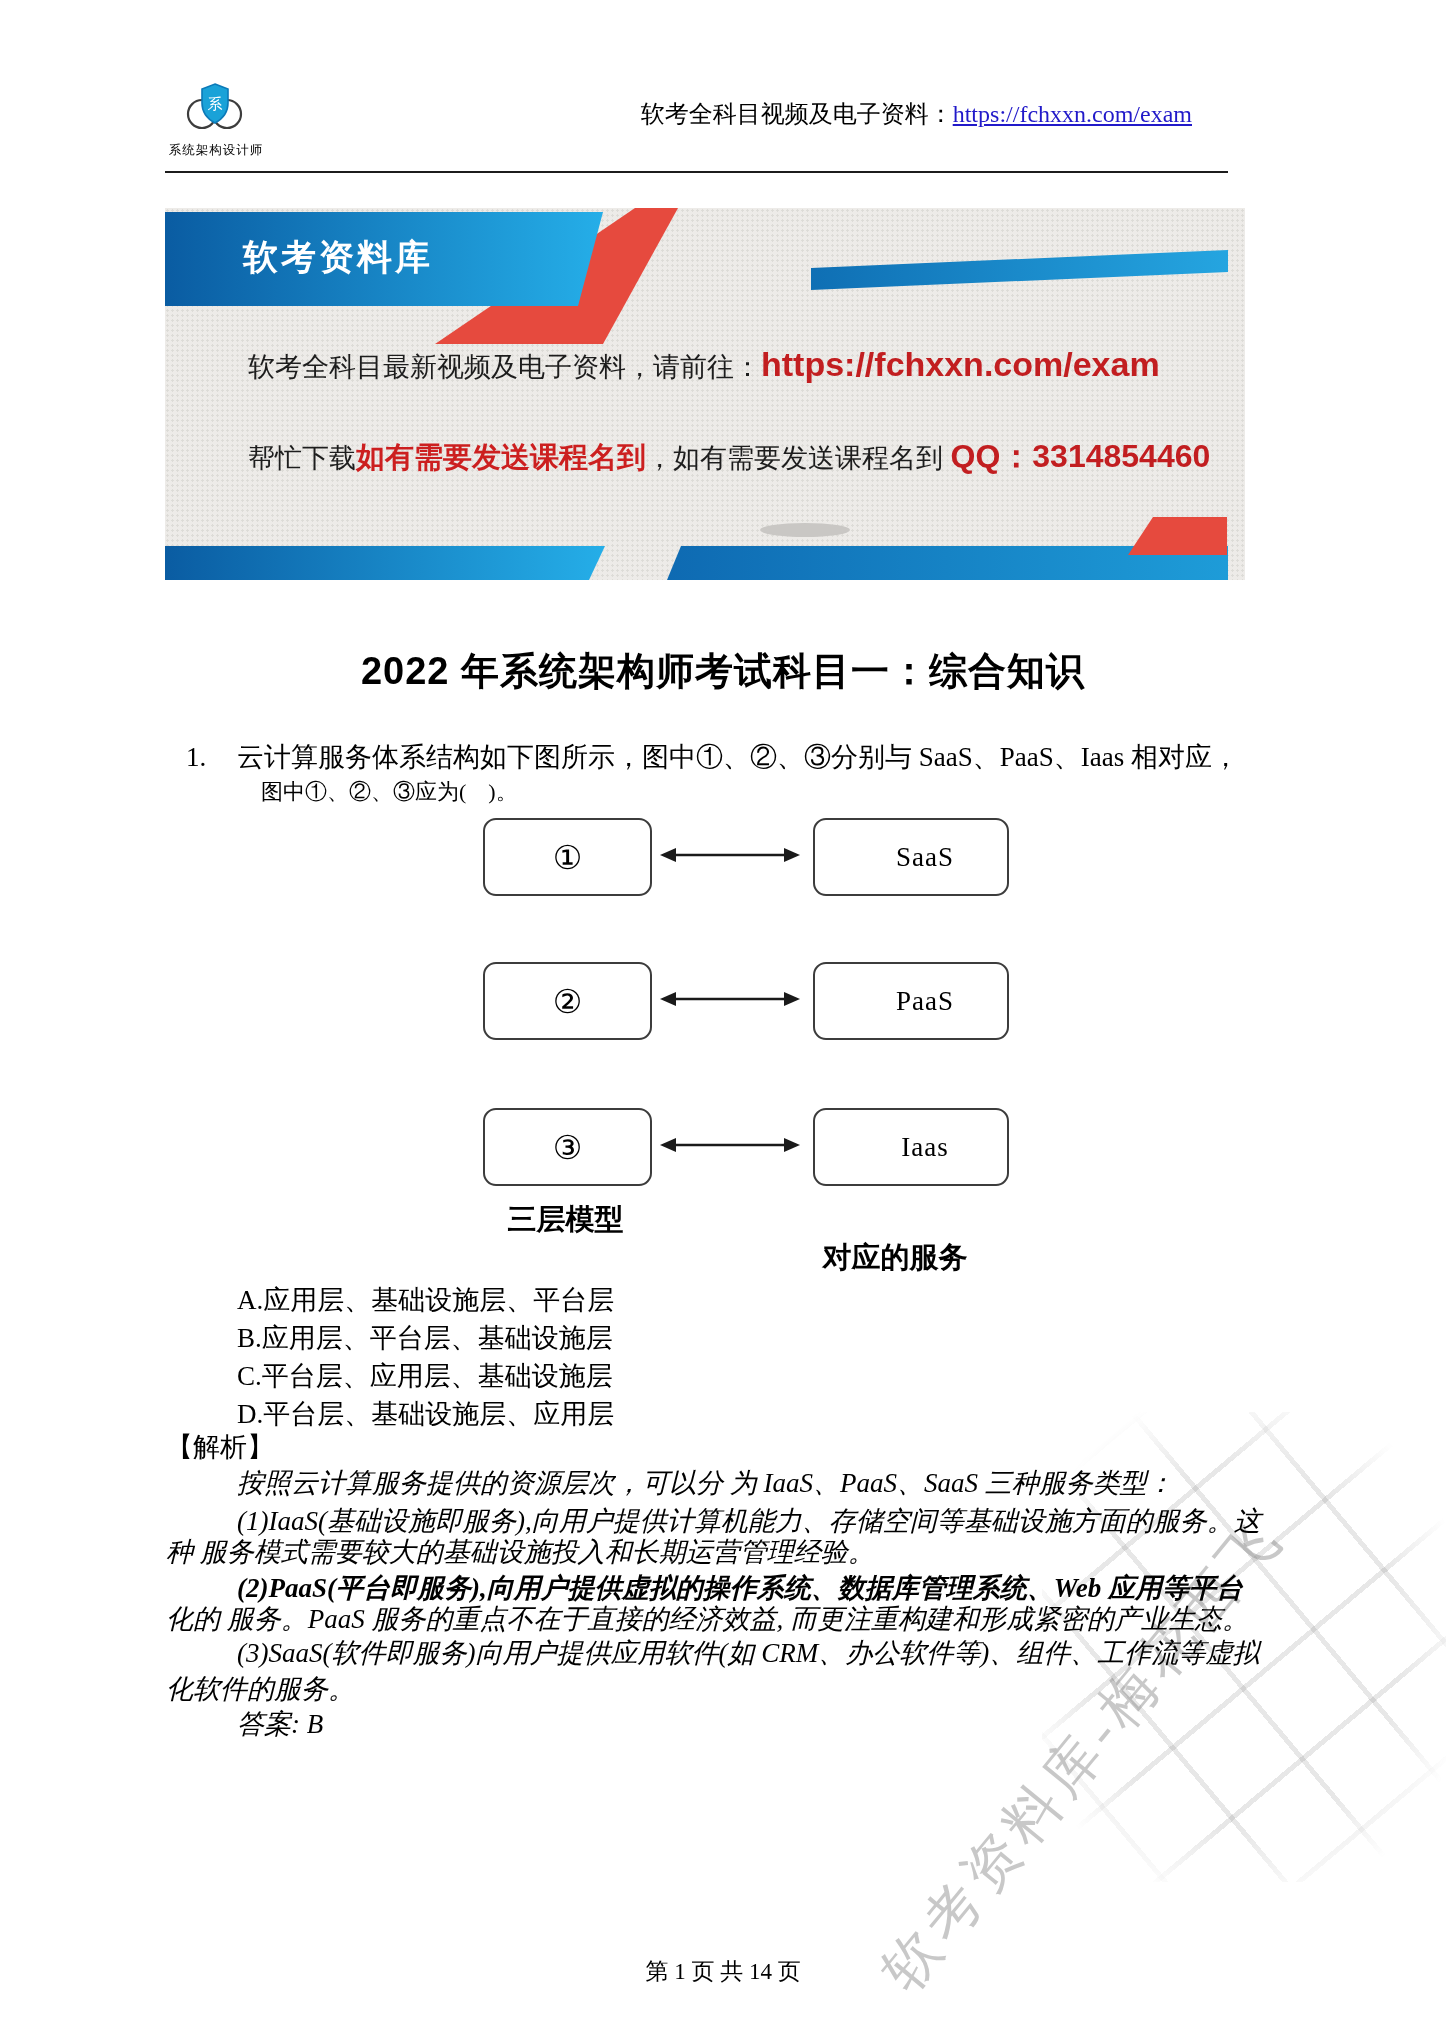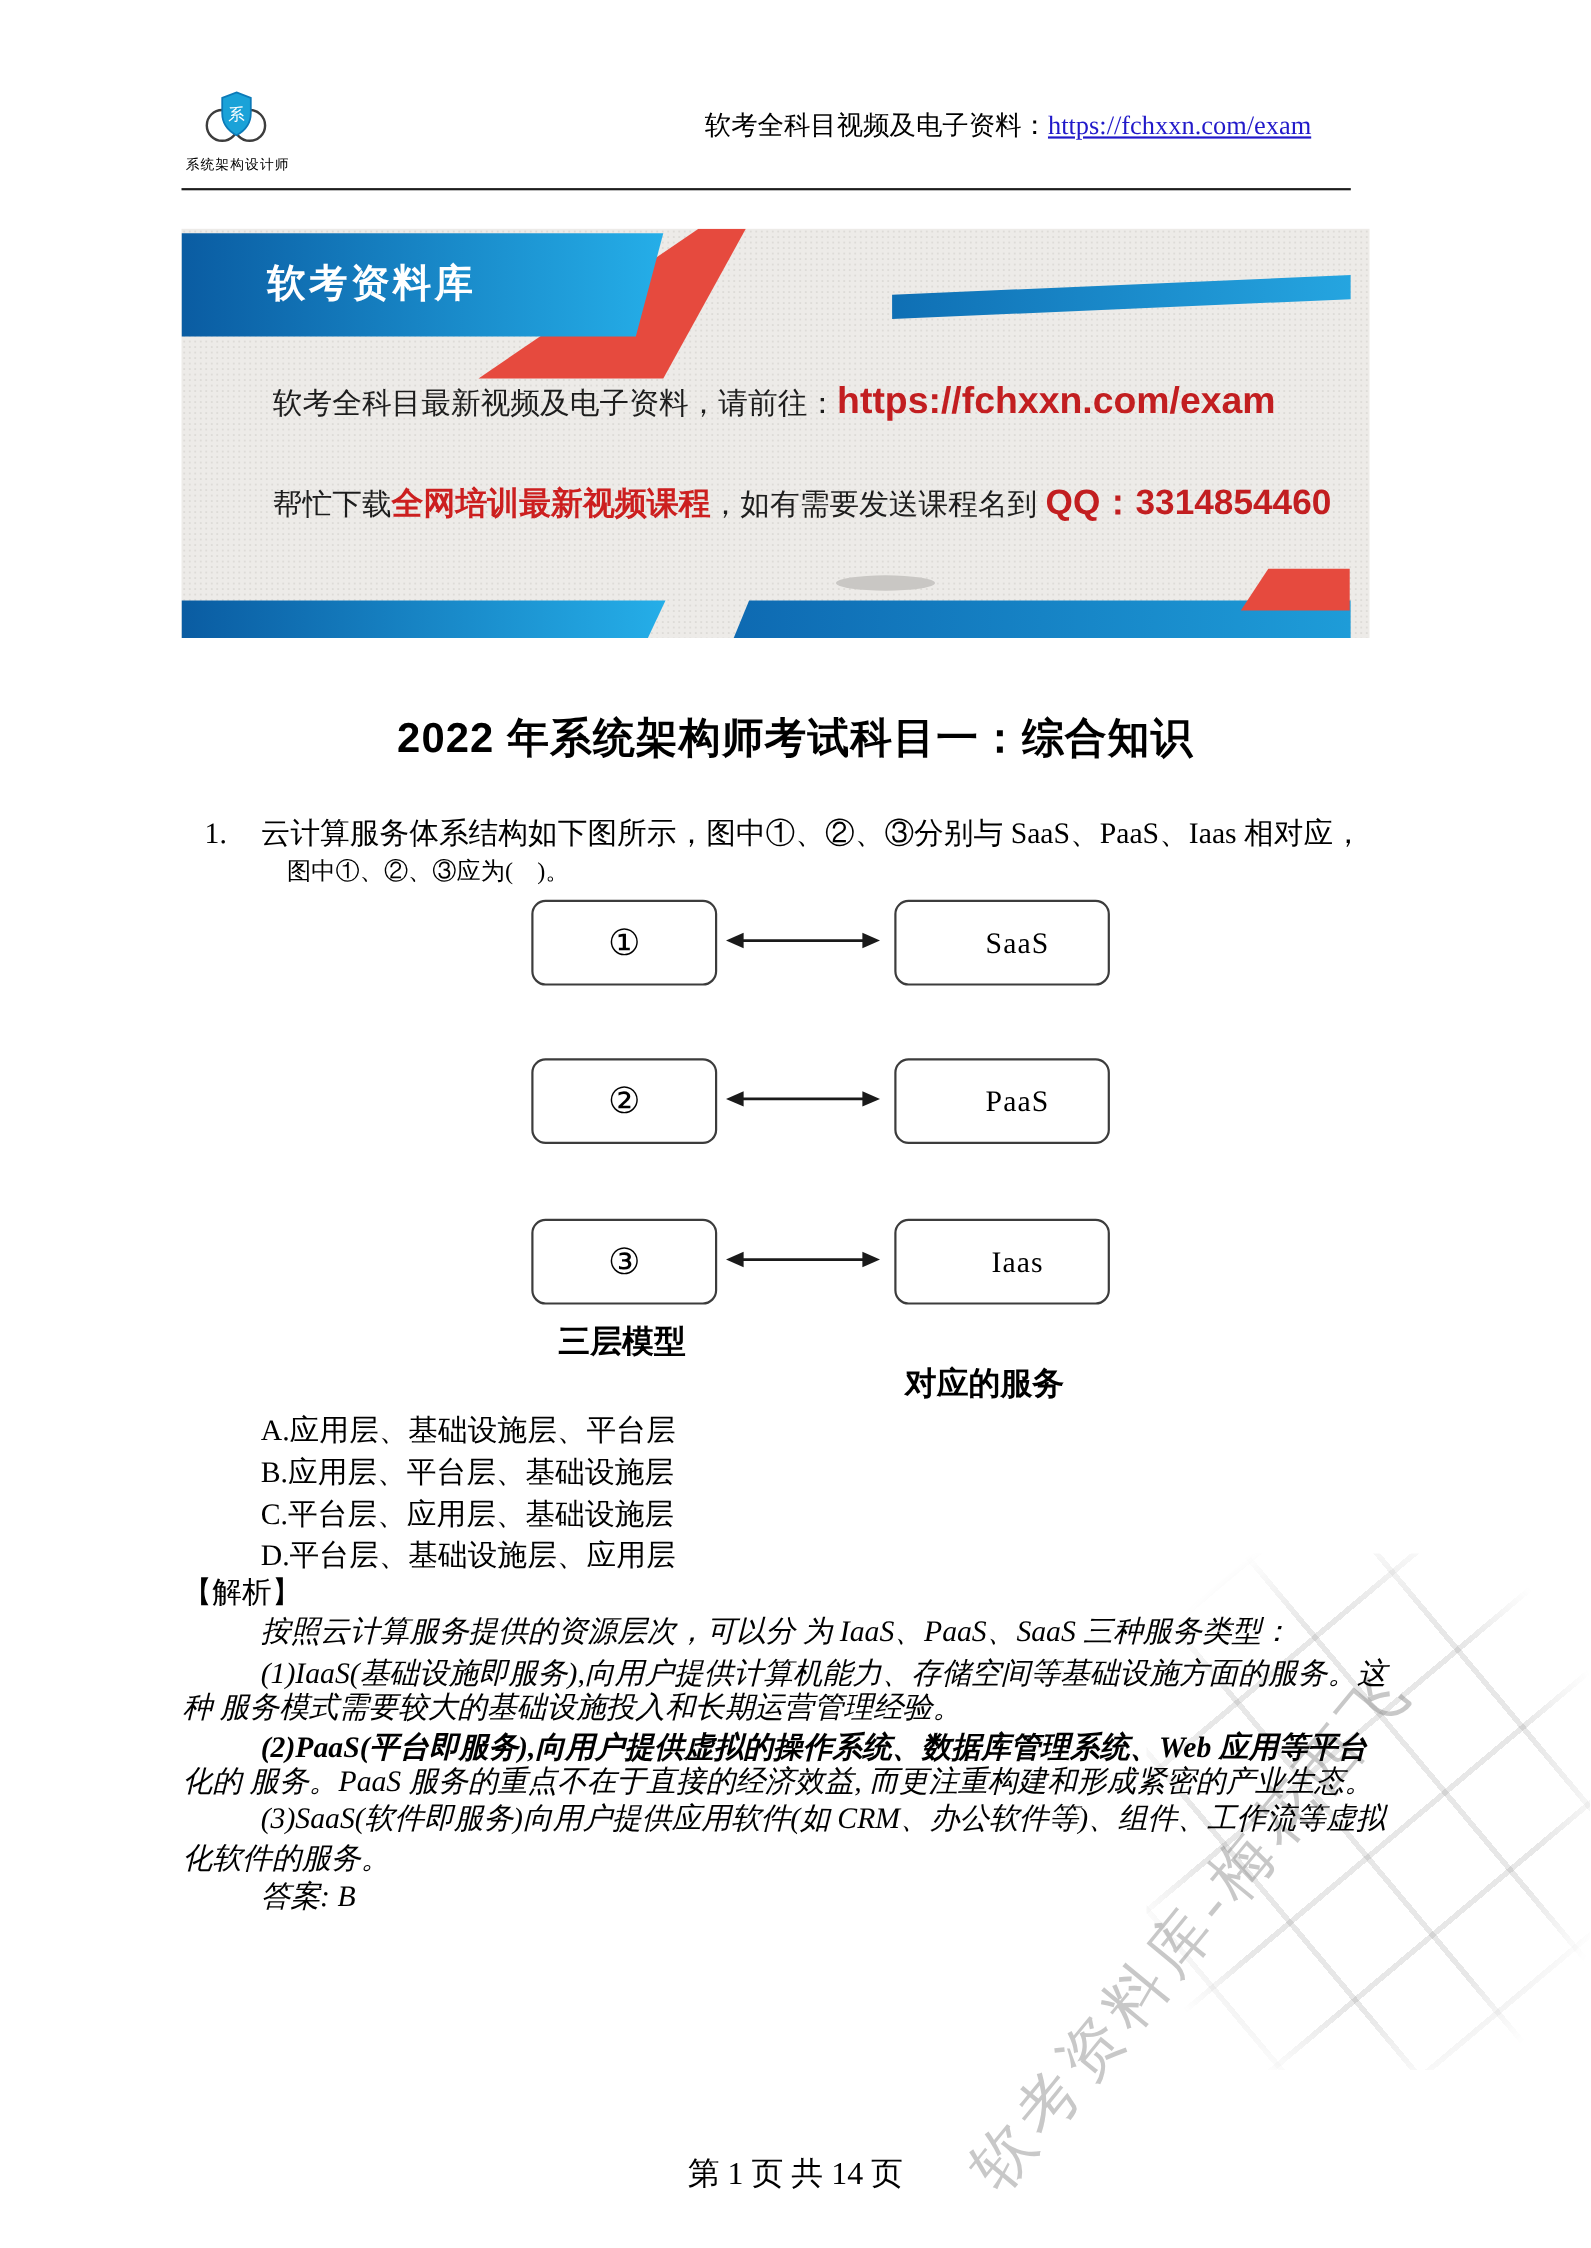--- a/index.html
+++ b/index.html
@@ -45,21 +45,21 @@
   .dcap{top:1200px;font-size:29px;font-weight:bold;text-align:center;
         font-family:"Liberation Sans","DejaVu Sans",sans-serif;}
 
   
   .opt{left:237px;font-size:27px;line-height:34px;}
   .ana-h{left:166px;top:1430px;font-size:27px;line-height:34px;}
   .ana{font-size:27px;line-height:34px;font-style:italic;}
   .ans{left:237px;top:1707px;font-size:27px;line-height:34px;font-style:italic;}
 
   
-  .footer{left:0;top:1956px;width:1446px;text-align:center;font-size:29px;}
+  .footer{left:0;top:1956px;width:1446px;text-align:center;font-size:23px;}
 
   
   .wm-text{left:895px;top:1945px;transform-origin:0 50%;transform:rotate(-50.6deg);
            font-size:56px;letter-spacing:7px;color:rgba(125,125,125,0.42);z-index:0;}
   .wm-lattice{left:1042px;top:1412px;width:404px;height:470px;z-index:0;
       background:
         repeating-linear-gradient(50deg, rgba(95,95,95,0.15) 0 5px, transparent 5px 92px),
         repeating-linear-gradient(-40deg, rgba(95,95,95,0.15) 0 5px, transparent 5px 92px);
       -webkit-mask-image:radial-gradient(ellipse at center, #000 55%, transparent 80%);
       mask-image:radial-gradient(ellipse at center, #000 55%, transparent 80%);}
@@ -103,21 +103,21 @@
       <polygon points="470,0 513,0 438,136 270,136" fill="#e64a3e"></polygon>
       <polygon points="0,4 438,4 413,98 0,98" fill="url(#gB1)"></polygon>
       <polygon points="646,60 1063,42 1063,64 646,82" fill="url(#gB2)"></polygon>
       <ellipse cx="640" cy="322" rx="45" ry="7" fill="#c9c7c4"></ellipse>
       <polygon points="0,338 440,338 424,372 0,372" fill="url(#gB1)"></polygon>
       <polygon points="516,338 1063,338 1063,372 502,372" fill="url(#gB3)"></polygon>
       <polygon points="988,309 1062,309 1062,347 963,347" fill="#e64a3e"></polygon>
     </svg>
     <div class="abs ribbon-label">软考资料库</div>
     <div class="abs bline bline1"><span>软考全科目最新视频及电子资料，请前往：</span><span class="burl">https://fchxxn.com/exam</span></div>
-    <div class="abs bline bline2"><span>帮忙下载</span><span class="bhl">全网培训最新视频课程</span><span>，如有需要发送课程名到 </span><span class="bqq">QQ：3314854460</span></div>
+    <div class="abs bline bline2"><span>帮忙下载</span><span class="bhl">如有需要发送课程名到</span><span>，如有需要发送课程名到 </span><span class="bqq">QQ：3314854460</span></div>
   </div>
 
   <div class="abs page-title">2022 年系统架构师考试科目一：综合知识</div>
 
   <div class="abs q-num">1.</div>
   <div class="abs q1">云计算服务体系结构如下图所示，图中①、②、③分别与 SaaS、PaaS、Iaas 相对应，</div>
   <div class="abs q2">图中①、②、③应为(　)。</div>
 
   <div class="abs dbox left" style="top:818px;">
     <span class="circ">①</span>

